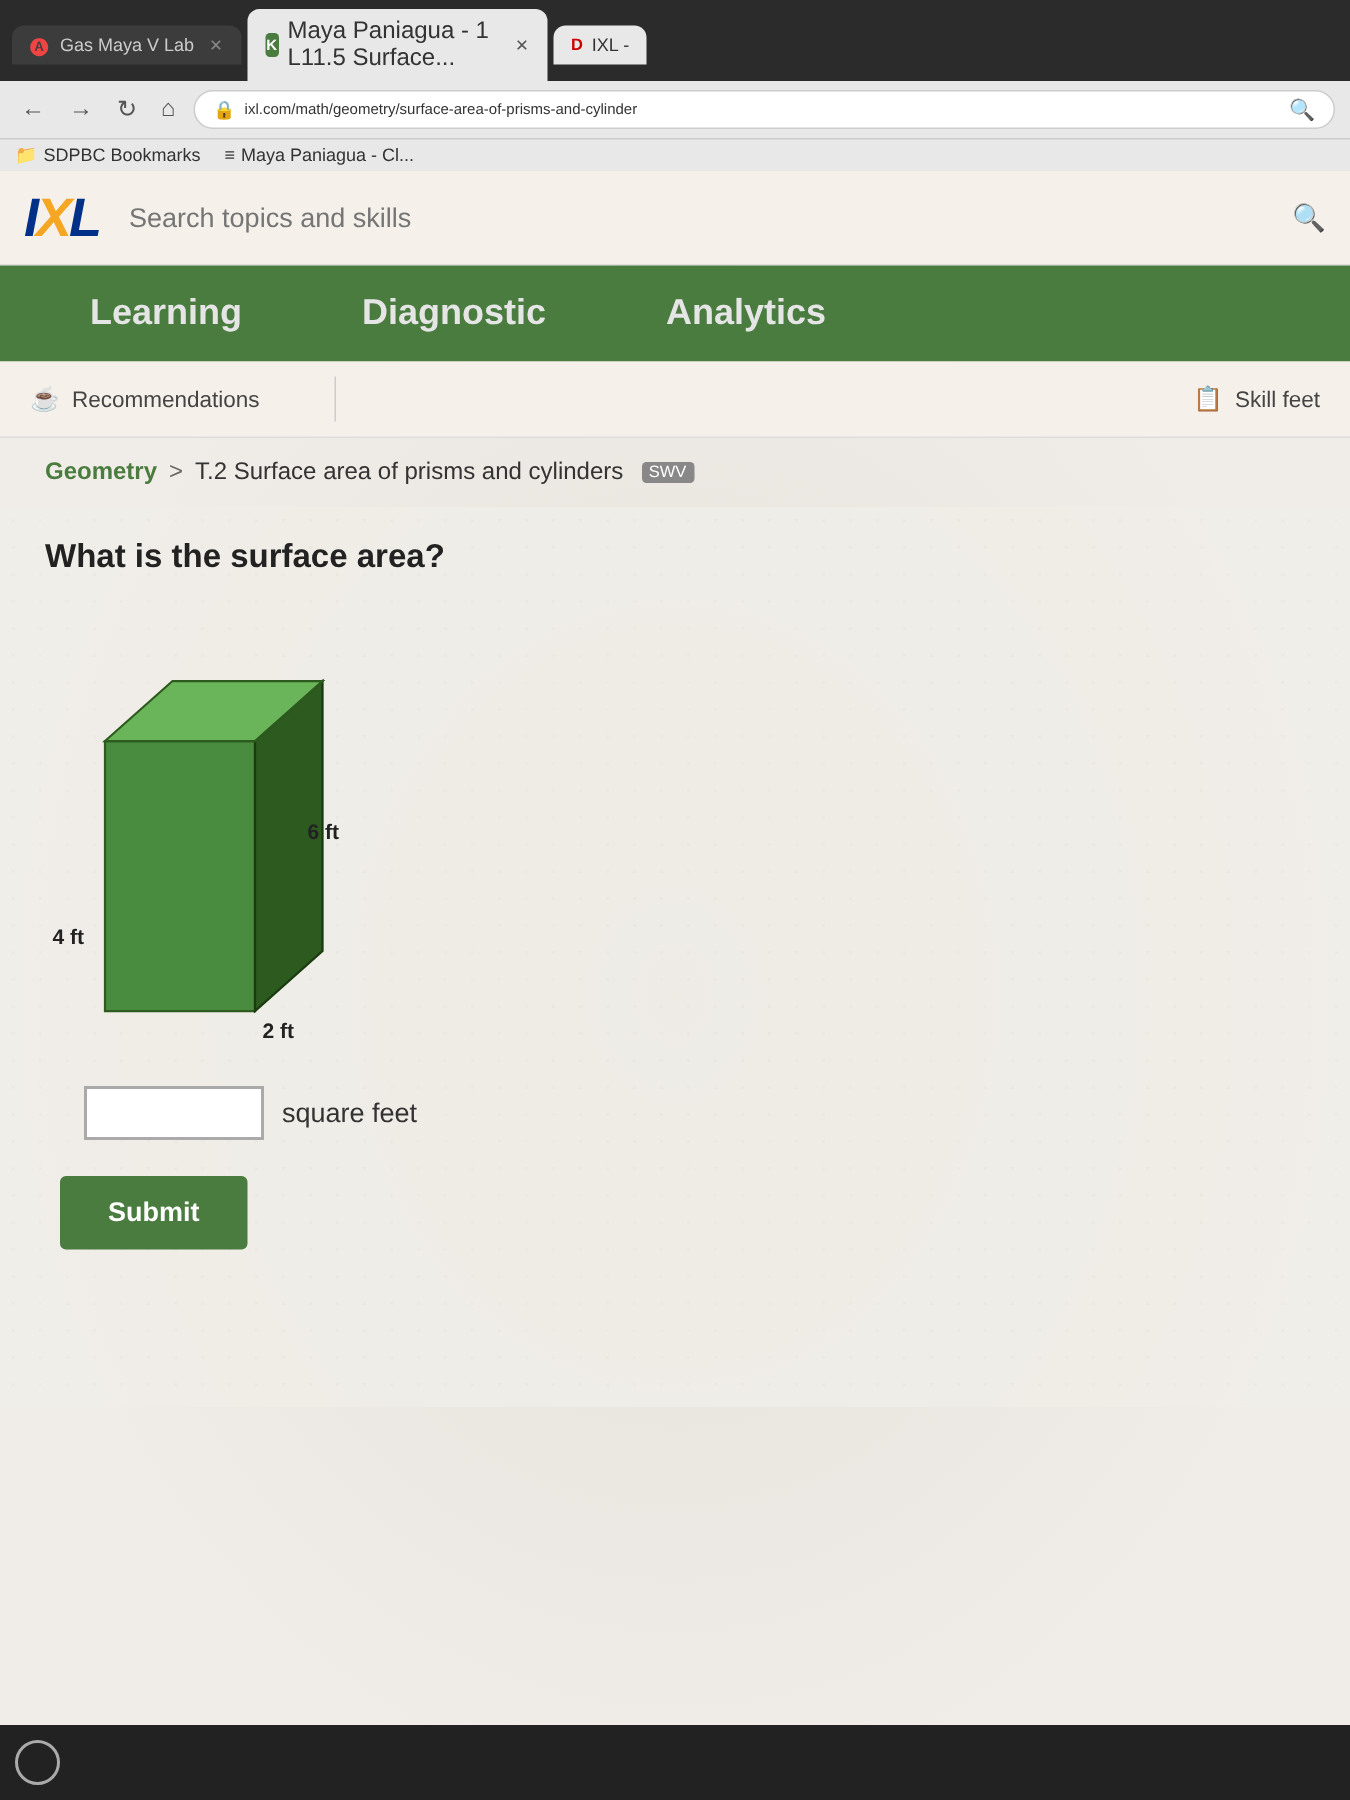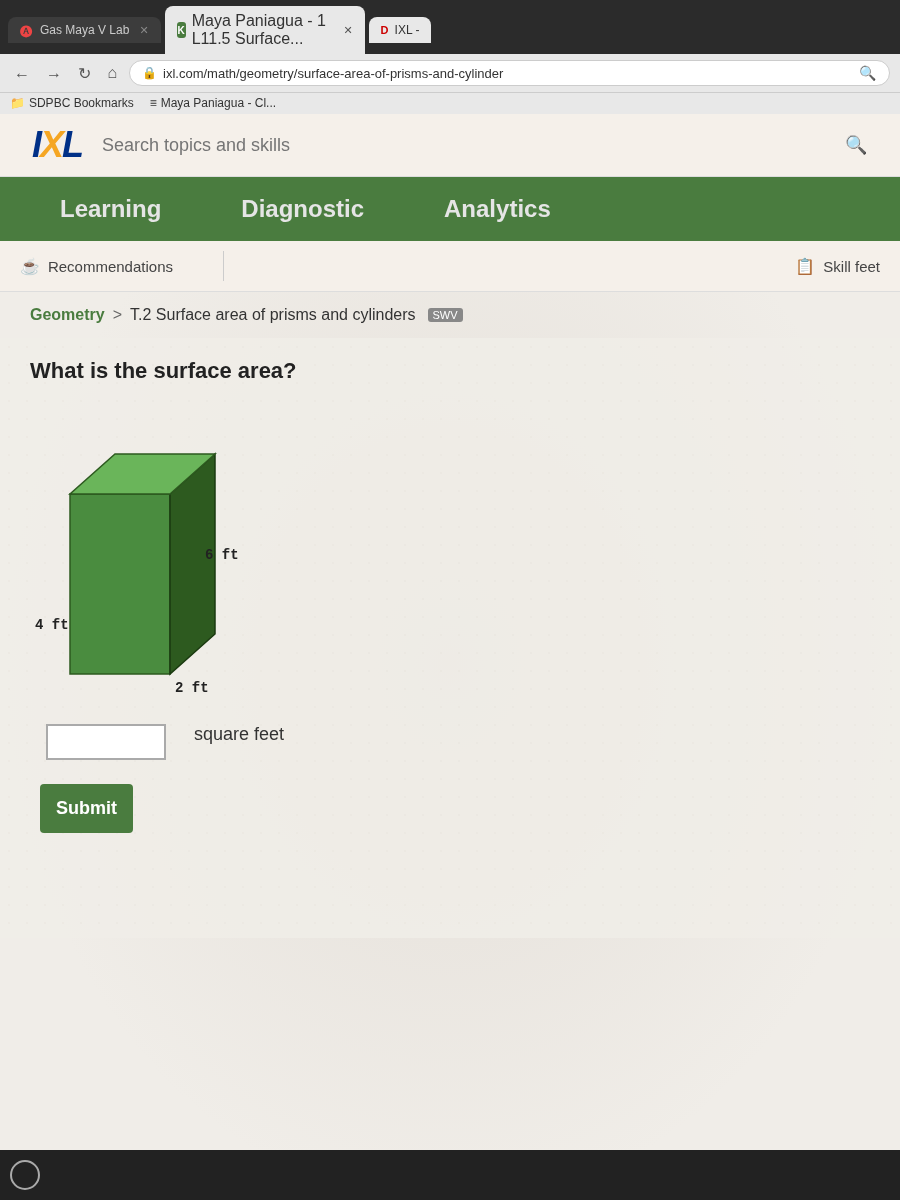--- a/index.html
+++ b/index.html
@@ -122,21 +122,21 @@
       background: #f0ede8;
       width: 100%;
       height: calc(1200px - 100px);
       background-image: 
         radial-gradient(ellipse at center, rgba(200,190,180,0.3) 0%, transparent 70%);
     }
 
     
     .ixl-header {
       background: #f5f0ea;
-      padding: 10px 32px;
+      padding: 10px 16px;
       display: flex;
       align-items: center;
       gap: 20px;
       border-bottom: 1px solid #ddd;
     }
     .ixl-logo {
       font-size: 36px;
       font-weight: 900;
       color: #003087;
       font-style: italic;
@@ -266,34 +266,34 @@
       margin-bottom: 30px;
     }
 
     
     .shape-area {
       display: flex;
       align-items: flex-start;
       gap: 20px;
       margin-bottom: 30px;
       position: relative;
-      font-family: Liberation Mono, monospace;
     }
     .shape-container {
       position: relative;
       width: 220px;
       height: 280px;
     }
 
     
     .answer-area {
       display: flex;
-      gap: 28px;
+      align-items: center;
+      gap: 12px;
       margin-bottom: 24px;
-      margin-left: 16px;
+      margin-left: 26px;
     }
     .answer-input {
       width: 120px;
       height: 36px;
       border: 2px solid #aaa;
       background: white;
       font-size: 16px;
       padding: 4px 8px;
       outline: none;
     }
@@ -301,21 +301,21 @@
       font-size: 18px;
       color: #333;
       font-weight: 500;
     }
 
     
     .submit-btn {
       background: #4a7c3f;
       color: white;
       border: none;
-      padding: 14px 16px;
+      padding: 14px 32px;
       font-size: 18px;
       font-weight: 600;
       border-radius: 4px;
       cursor: pointer;
       margin-left: 10px;
     }
 
     
     .taskbar {
       position: fixed;
@@ -374,21 +374,21 @@
     </div>
   </div>
 
   <div class="address-bar-row">
     <button class="nav-btn">←</button>
     <button class="nav-btn">→</button>
     <button class="nav-btn">↻</button>
     <button class="nav-btn">⌂</button>
     <div class="address-bar">
       <span class="lock-icon">🔒</span>
-      <span style="font-size:13px;color:#333;">ixl.com/math/geometry/surface-area-of-prisms-and-cylinder</span>
+      <span style="font-size:10px;color:#333;">ixl.com/math/geometry/surface-area-of-prisms-and-cylinder</span>
       <span class="search-icon-addr">🔍</span>
     </div>
   </div>
 
   <div class="bookmarks-bar">
     <div class="bookmark-item">
       <span>📁</span>
       <span>SDPBC Bookmarks</span>
     </div>
     <div class="bookmark-item">

